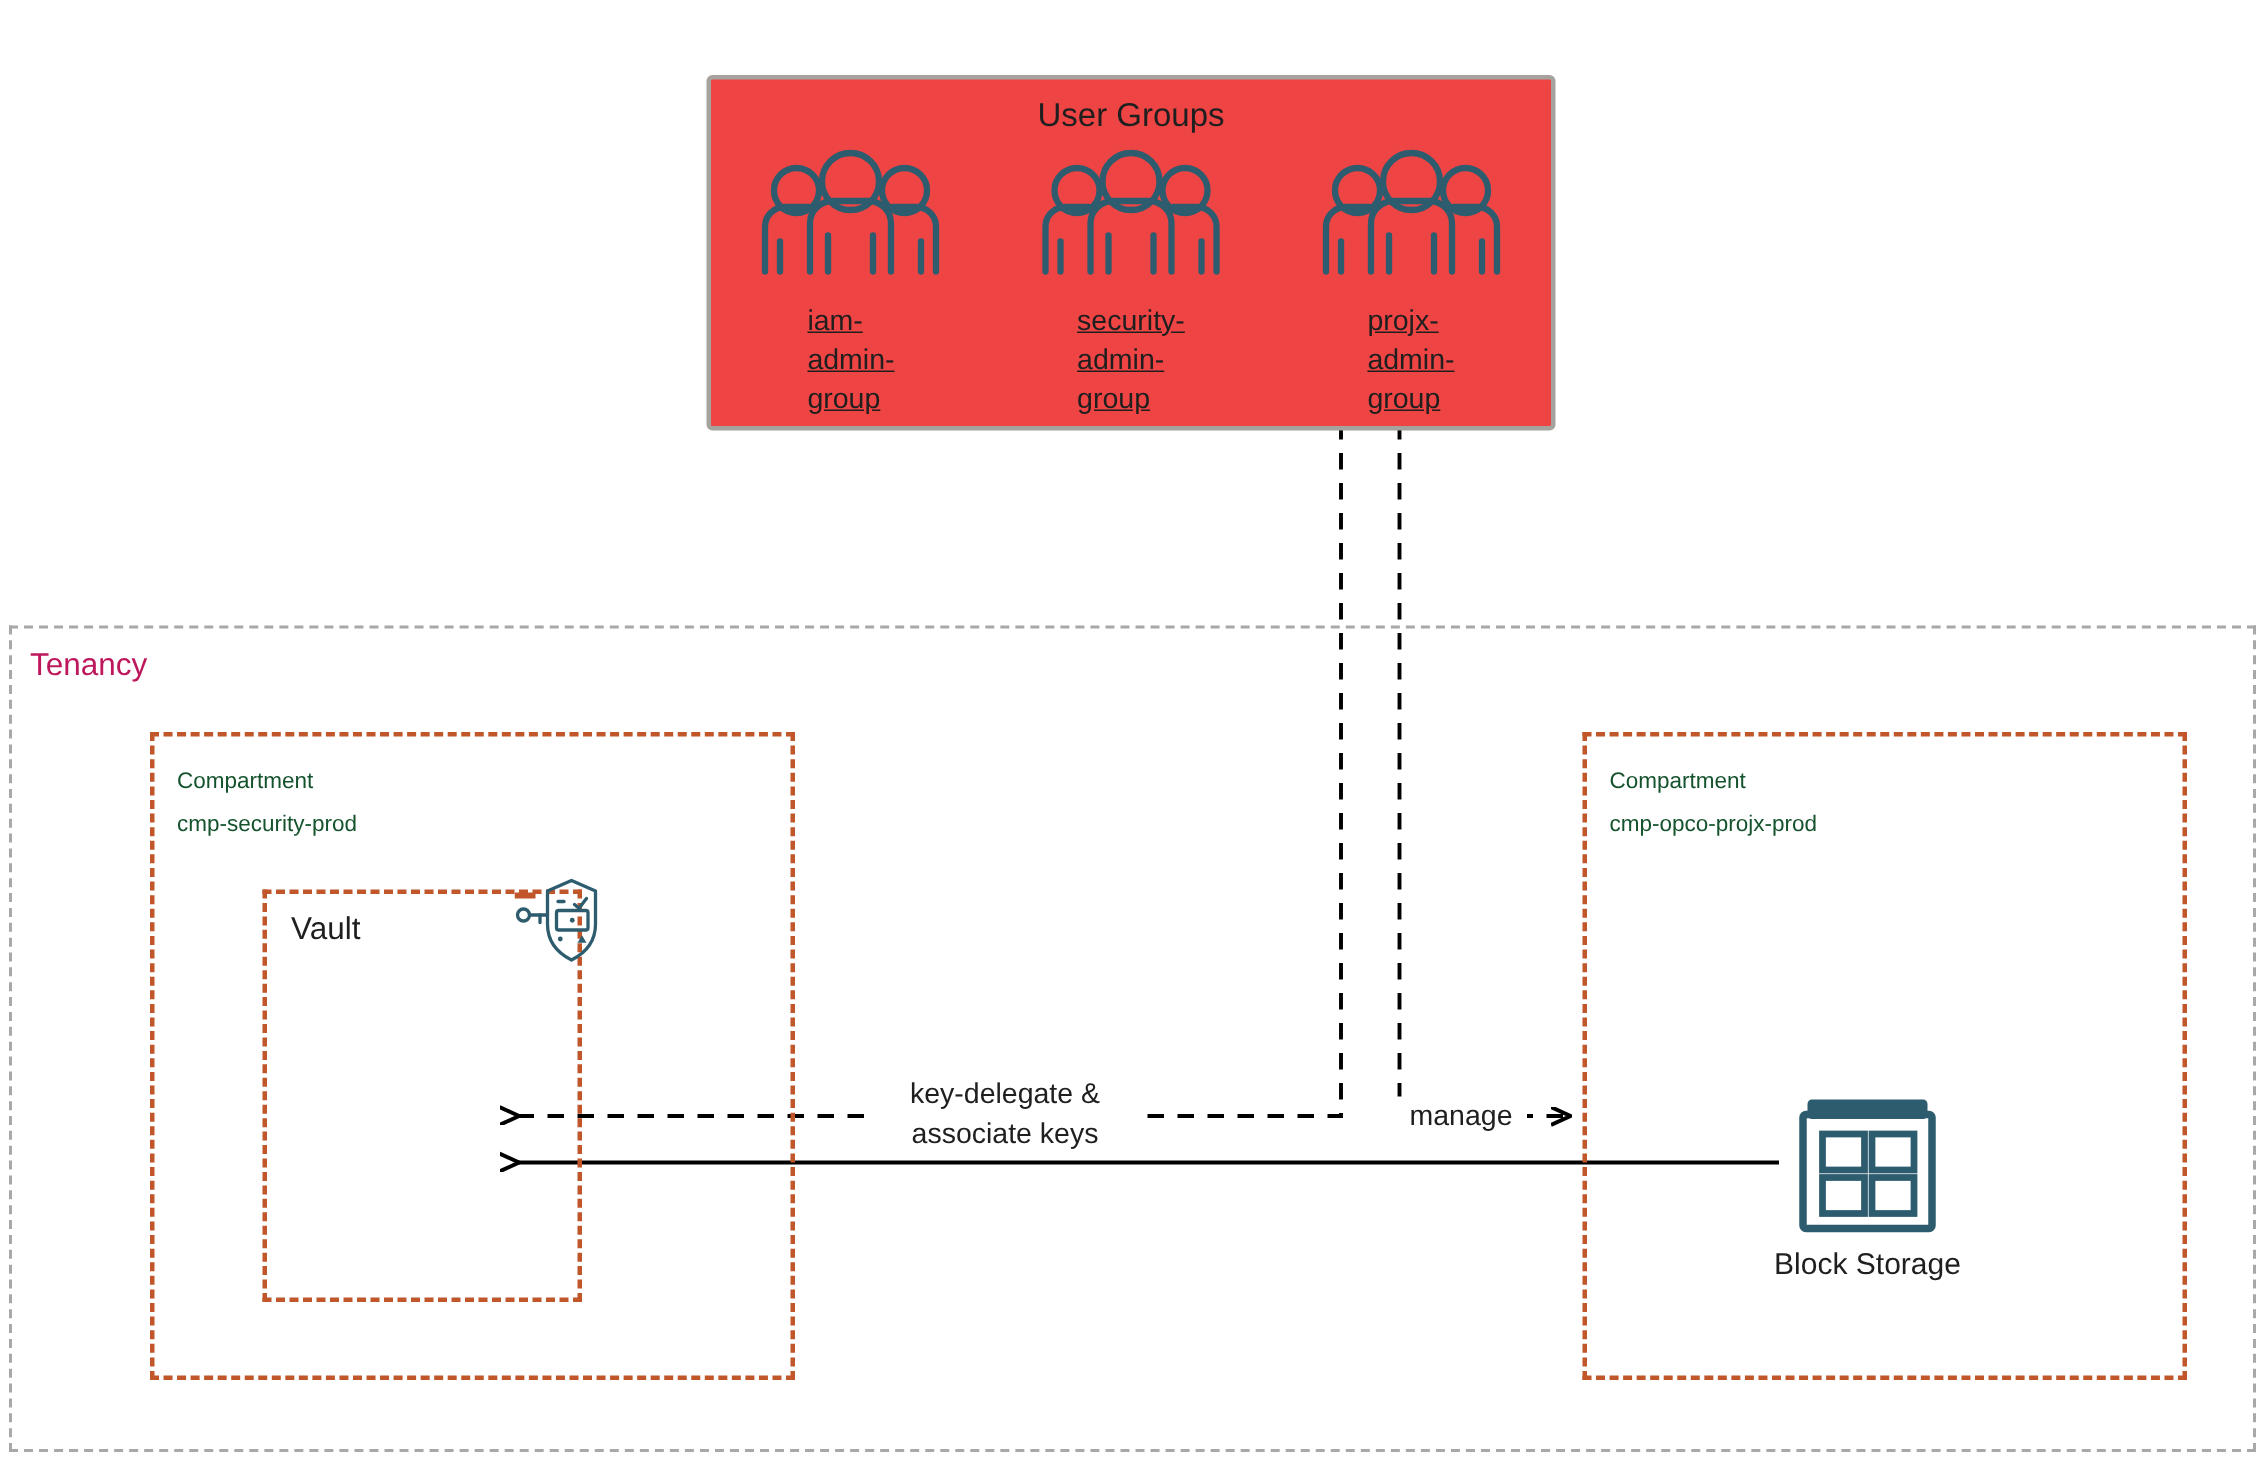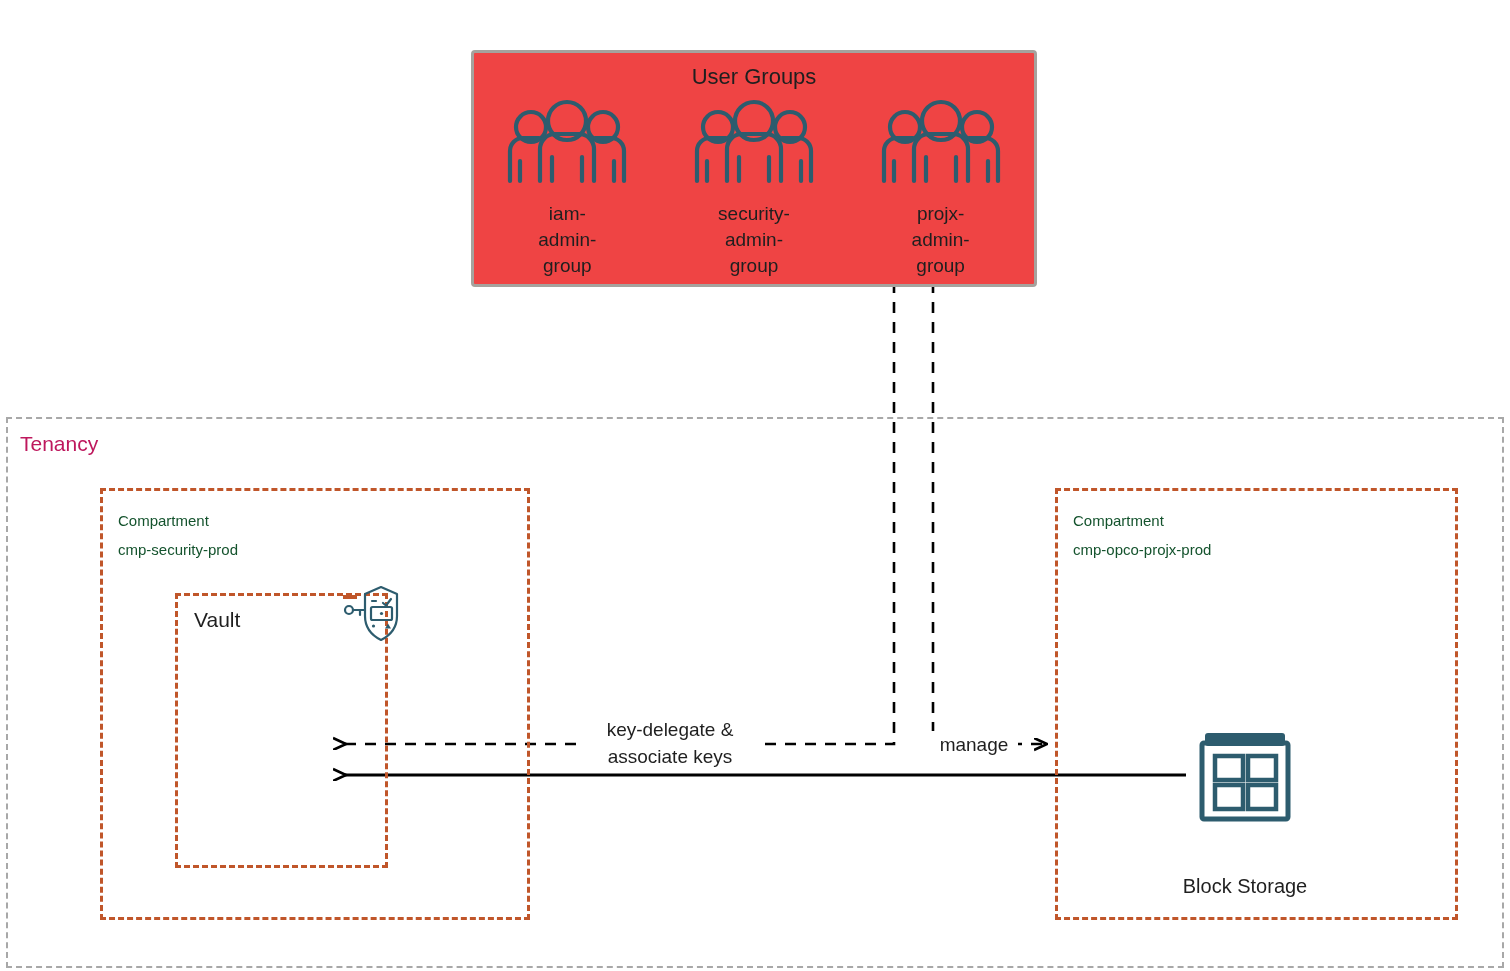--- a/index.html
+++ b/index.html
@@ -60,22 +60,22 @@
     width: 160px;
     display: flex;
     flex-direction: column;
     align-items: center;
   }
   .group-label {
     margin-top: 8px;
     font-size: 19px;
     line-height: 26px;
     color: #1f1f1f;
-    text-align: center;
     white-space: pre-line;
+    text-decoration: underline;
   }
 
   
   .tenancy-box {
     position: absolute;
     left: 6px;
     top: 417px;
     width: 1498px;
     height: 551px;
     border: 2px dashed #a8a8a8;
@@ -147,21 +147,21 @@
     font-size: 20px;
     color: #1f1f1f;
     white-space: nowrap;
   }
   .vault-icon-wrap {
     position: absolute;
     left: 343px;
     top: 583px;
   }
   .managed-key-node { left: 203px; top: 712px; width: 156px; }
-  .block-storage-node { left: 1167px; top: 727px; width: 156px; gap: 44px; }
+  .block-storage-node { left: 1167px; top: 727px; width: 156px; }
 
   
   .edge-label {
     position: absolute;
     font-size: 19px;
     line-height: 27px;
     color: #1f1f1f;
     text-align: center;
     background: #ffffff;
     white-space: pre-line;

